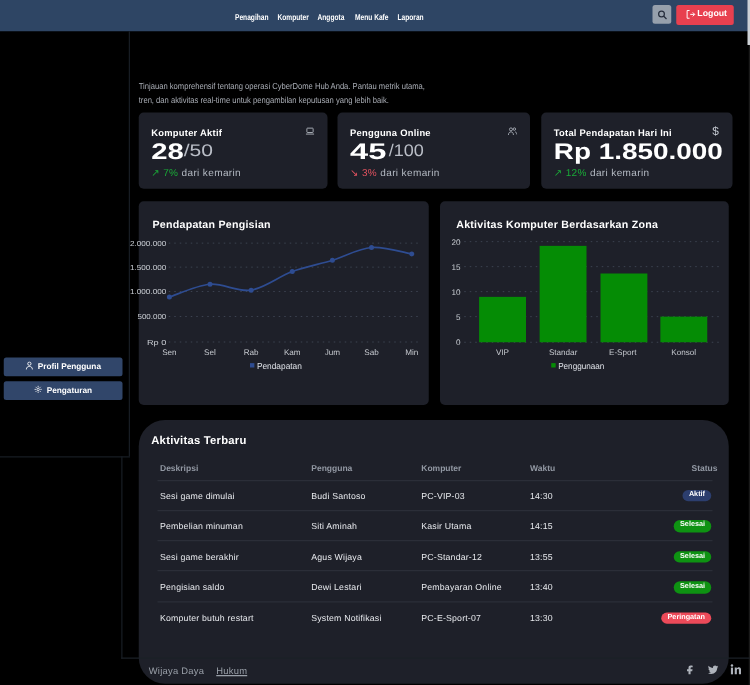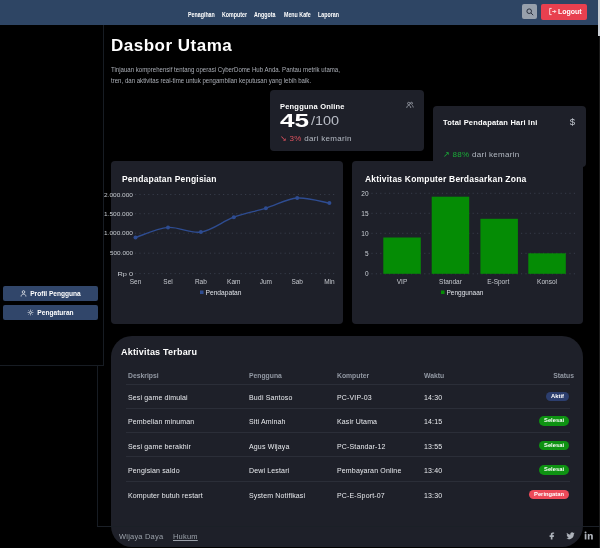--- a/index.html
+++ b/index.html
@@ -71,38 +71,47 @@
 
   <div class="sbtn" style="top:286px;"><svg width="7" height="7" viewBox="0 0 16 16" style="vertical-align:-1px;margin-right:3px;">
         <circle cx="8" cy="4.5" r="3" fill="none" stroke="#fff" stroke-width="1.6"></circle>
         <path d="M2.5 15 C2.5 11 5 9.5 8 9.5 C11 9.5 13.5 11 13.5 15" fill="none" stroke="#fff" stroke-width="1.6"></path>
       </svg>Profil Pengguna</div>
   <div class="sbtn" style="top:305px;"><svg width="7" height="7" viewBox="0 0 16 16" style="vertical-align:-1px;margin-right:3px;">
         <circle cx="8" cy="8" r="2.2" fill="none" stroke="#fff" stroke-width="1.5"></circle>
         <path d="M8 1.5 V4 M8 12 V14.5 M1.5 8 H4 M12 8 H14.5 M3.4 3.4 L5.2 5.2 M10.8 10.8 L12.6 12.6 M12.6 3.4 L10.8 5.2 M5.2 10.8 L3.4 12.6" stroke="#fff" stroke-width="1.5"></path>
       </svg>Pengaturan</div>
 
-  <div id="title">Dasbor Utama</div>
   <div id="subtitle">Tinjauan komprehensif tentang operasi CyberDome Hub Anda. Pantau metrik utama,<br>tren, dan aktivitas real-time untuk pengambilan keputusan yang lebih baik.</div>
 
+  <div class="card" style="left:111px; top:90px; width:151px; height:61px;">
+    <div class="stat-label">Komputer Aktif</div>
+    <div class="stat-icon" style="right:10px;"><svg width="8" height="8" viewBox="0 0 16 16">
+          <rect x="3" y="3" width="10" height="7" rx="1" fill="none" stroke="#b6bbc4" stroke-width="1.4"></rect>
+          <path d="M1.5 12.5 H14.5" stroke="#b6bbc4" stroke-width="1.4"></path>
+        </svg></div>
+    <div class="stat-num"><span class="sx" style="transform:scaleX(1.3);">28</span><span class="stat-den" style="left:26px; transform:scaleX(1.25);">/50</span></div>
+    <div class="stat-foot"><span class="up">↗ 7%</span> dari kemarin</div>
+  </div>
   <div class="card" style="left:270px; top:90px; width:154px; height:61px;padding-left:24px;">
     <div class="stat-label">Pengguna Online</div>
     <div class="stat-icon" style="right:10px;"><svg width="8" height="8" viewBox="0 0 16 16">
           <circle cx="5.5" cy="5" r="2.4" fill="none" stroke="#b6bbc4" stroke-width="1.3"></circle>
           <path d="M1.5 14 C1.5 10.5 3.5 9 5.5 9 C7.5 9 9.5 10.5 9.5 14" fill="none" stroke="#b6bbc4" stroke-width="1.3"></path>
           <circle cx="11" cy="4.5" r="2" fill="none" stroke="#b6bbc4" stroke-width="1.3"></circle>
           <path d="M12 8.7 C13.8 9.3 14.6 11 14.6 13" fill="none" stroke="#b6bbc4" stroke-width="1.3"></path>
         </svg></div>
     <div class="stat-num"><span class="sx" style="transform:scaleX(1.45);">45</span><span class="stat-den" style="left:30.7px; transform:scaleX(1.07);">/100</span></div>
     <div class="stat-foot"><span class="down">↘ 3%</span> dari kemarin</div>
   </div>
-  <div class="card" style="left:433px; top:90px; width:153px; height:61px;margin-top:16px;">
+  <div class="card" style="left:433px; top:90px; width:153px; height:61px;">
     <div class="stat-label">Total Pendapatan Hari Ini</div>
     <div class="stat-icon" style="right:11px; top:10px; font-size:9.5px; color:#c4c9d1;">$</div>
-    <div class="stat-foot"><span class="up">↗ 88%</span> dari kemarin</div>
+    <div class="stat-num"><span class="sx" style="transform:scaleX(1.24);">Rp 1.850.000</span></div>
+    <div class="stat-foot"><span class="up">↗ 12%</span> dari kemarin</div>
   </div>
 
   <div class="card" style="left:111px; top:161px; width:232px; height:163px;">
     <div class="ctitle" style="left:11px; top:13px;">Pendapatan Pengisian</div>
     <svg width="232" height="163" style="position:absolute; left:0; top:0; overflow:visible;" font-family="Liberation Sans, sans-serif">
       <g stroke="#3c4250" stroke-width="0.8" stroke-dasharray="1.2,3.2">
         <line x1="24" y1="33.5" x2="226" y2="33.5"></line>
         <line x1="24" y1="52.7" x2="226" y2="52.7"></line>
         <line x1="24" y1="72.2" x2="226" y2="72.2"></line>
         <line x1="24" y1="92.2" x2="226" y2="92.2"></line>

